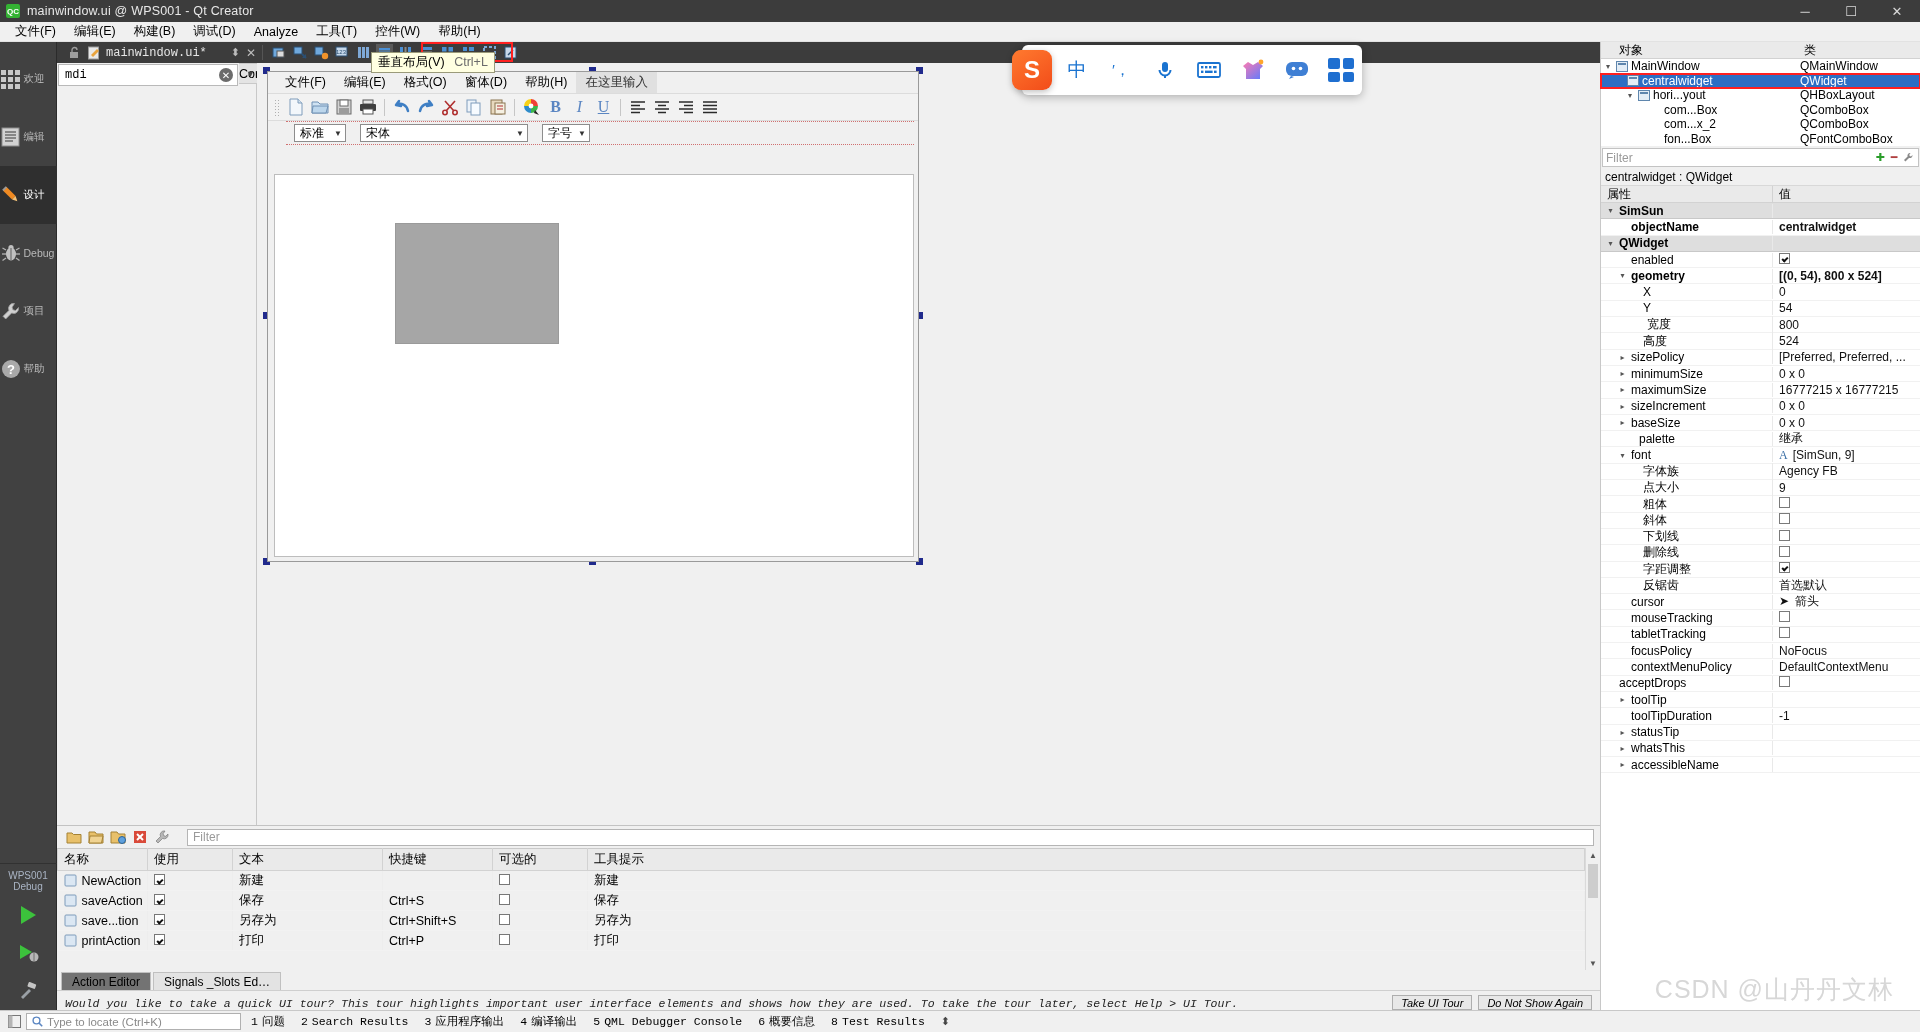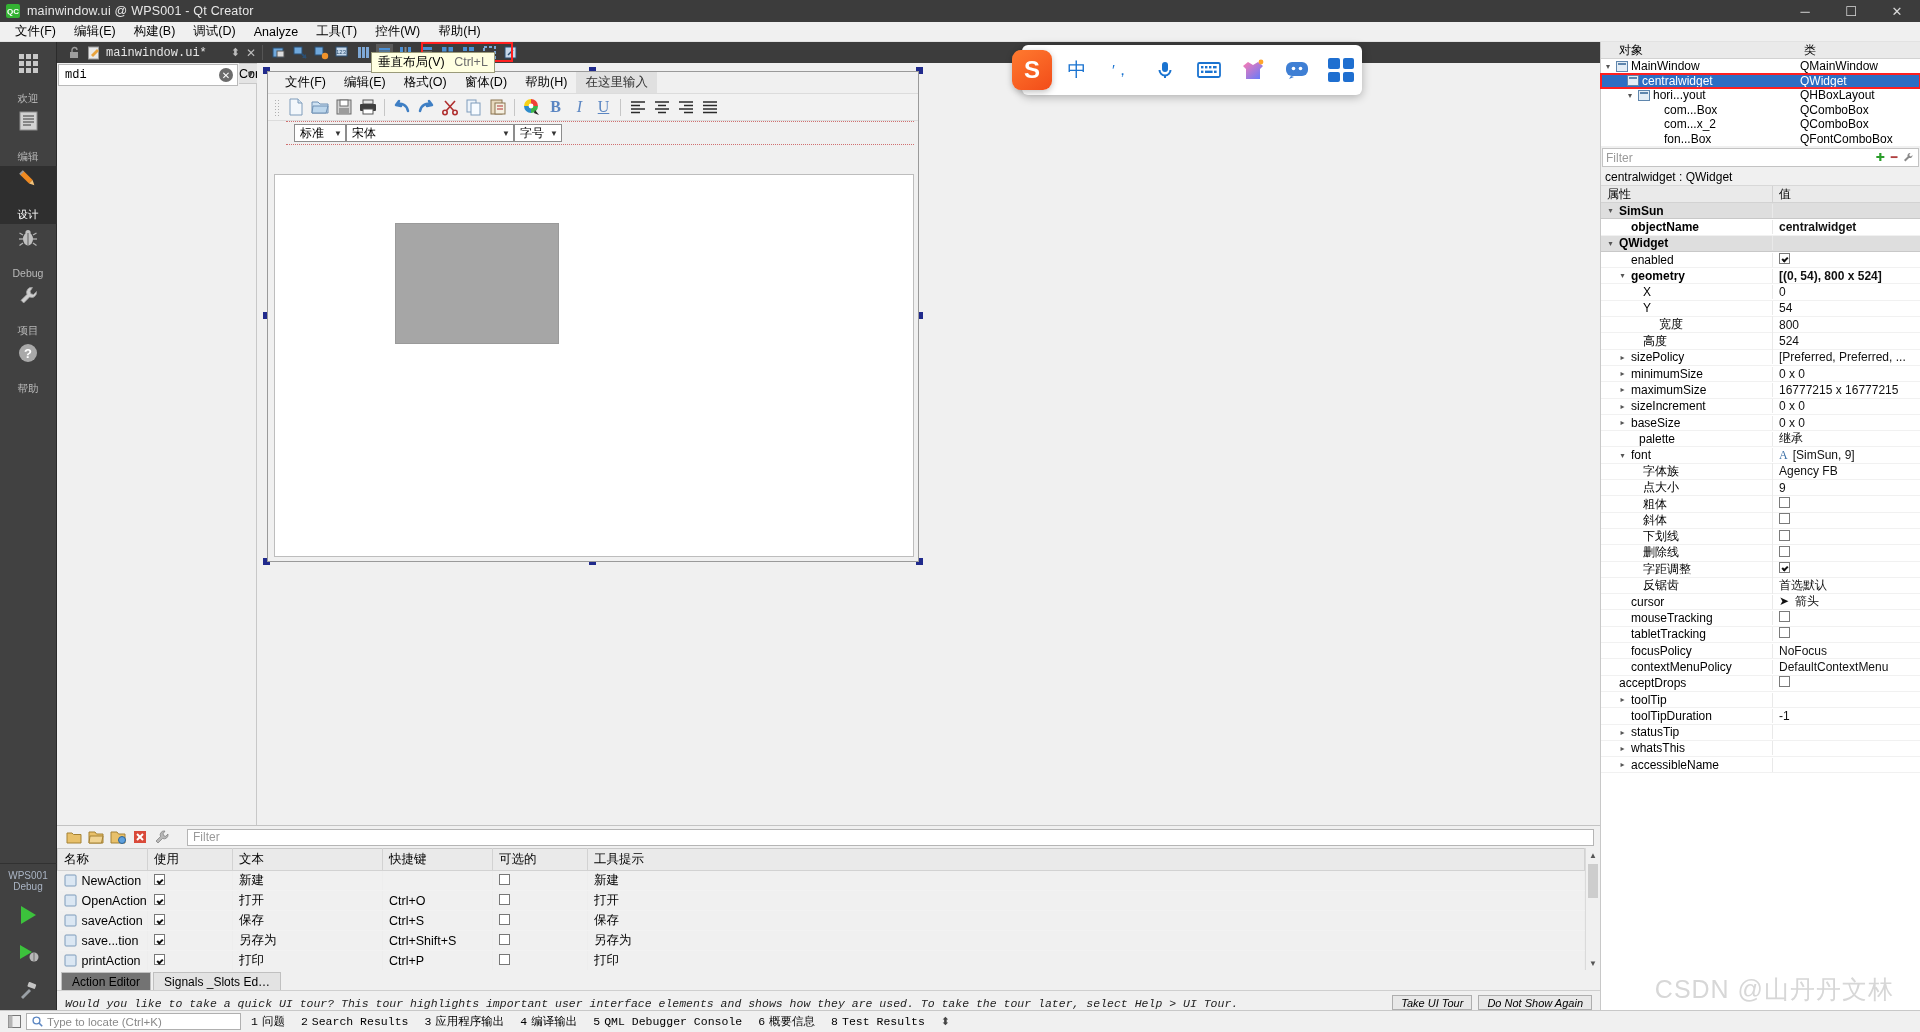--- a/index.html
+++ b/index.html
@@ -41,22 +41,22 @@
   .main { flex:1; display:flex; min-height:0; }
 
   
   .modebar {
     width:57px; flex:0 0 57px; background:#414141; display:flex;
     flex-direction:column; align-items:center; color:#b4b4b4;
     border-right:1px solid #2b2b2b;
   }
   .modebar .top-sp{height:8px;}
   .mode {
-    width:57px;height:58px;display:flex;flex-direction:column;
-    align-items:center;justify-content:center;gap:18px;
+    width:57px;height:58px;display:flex;flex-direction:row;
+    align-items:center;gap:2px;
     font-size:10.5px;color:#b9b9b9;
   }
   .mode.active { background:#2f2f2f; color:#fff; }
   .mode .glyph { width:22px;height:22px;display:flex;align-items:center;justify-content:center; }
   .grid-ico { display:grid;grid-template-columns:repeat(3,5px);grid-template-rows:repeat(3,5px);gap:2px; }
   .grid-ico i { background:#c8c8c8; display:block; }
   .spacer-flex{flex:1;}
   .mode-bottom { width:57px; display:flex;flex-direction:column;align-items:center;
     border-top:1px solid #313131; padding-top:4px; }
   .kit-label{font-size:10px;color:#aab4c4;margin:2px 0 0;}
@@ -110,21 +110,21 @@
   .fmenubar { height:22px;background:#f0f0f0;display:flex;align-items:center;padding-left:8px;
               font-size:12.5px;border-bottom:1px solid #dcdcdc;}
   .fmenubar .fm{padding:2px 9px;white-space:nowrap;}
   .fmenubar .fm.placeholder{background:#e0e0e0;color:#333;}
   .ftoolbar { height:27px;background:#f2f2f2;display:flex;align-items:center;gap:3px;
               padding-left:6px;border-bottom:1px solid #dcdcdc;}
   .grip{width:5px;height:17px;background:
         radial-gradient(circle,#b0b0b0 1px,transparent 1px) 0 0/3px 3px;margin-right:3px;}
   .ticon{width:21px;height:21px;display:flex;align-items:center;justify-content:center;}
   .tsep{width:1px;height:17px;background:#c6c6c6;margin:0 3px;}
-  .fcombos{height:24px;display:flex;align-items:center;gap:0;padding-left:26px;
+  .fcombos{height:24px;display:flex;align-items:center;gap:14px;padding-left:26px;
            position:relative;background:#f0f0f0;}
   .cbx{height:18px;border:1px solid #8d8d8d;background:#fff;display:flex;align-items:center;
        padding:0 3px 0 5px;font-size:12px;gap:4px;}
   .cbx .cv{flex:1;white-space:nowrap;}
   .cbx .cd{font-size:8px;color:#333;}
   .dotted-row{position:absolute;left:18px;right:4px;top:0;height:100%;
               border-top:1px dotted #d07070;border-bottom:1px dotted #d07070;}
   .mdi { position:absolute; left:6px; top:102px; right:4px; bottom:4px;
          background:#fff;
          background-image:radial-gradient(#c9c9c9 .7px, transparent .7px);
@@ -742,35 +742,20 @@
                             <rect x="1" y="1" width="11" height="11" rx="1" fill="#dbe7f3" stroke="#7f9cbb"></rect>
                           </svg></span>
                         <span>NewAction</span>
                       </span>
                     </td>
                     <td><span class="chk on"></span></td>
                     <td>新建</td>
                     <td></td>
                     <td><span class="chk"></span></td>
                     <td>新建</td>
-                  </tr>
-                  <tr>
-                    <td>
-                      <span class="act-name">
-                        <span class="act-ico"><svg width="13" height="13" viewBox="0 0 13 13">
-                            <rect x="1" y="1" width="11" height="11" rx="1" fill="#dbe7f3" stroke="#7f9cbb"></rect>
-                          </svg></span>
-                        <span>OpenAction</span>
-                      </span>
-                    </td>
-                    <td><span class="chk on"></span></td>
-                    <td>打开</td>
-                    <td>Ctrl+O</td>
-                    <td><span class="chk"></span></td>
-                    <td>打开</td>
                   </tr>
                   <tr>
                     <td>
                       <span class="act-name">
                         <span class="act-ico"><svg width="13" height="13" viewBox="0 0 13 13">
                             <rect x="1" y="1" width="11" height="11" rx="1" fill="#dbe7f3" stroke="#7f9cbb"></rect>
                           </svg></span>
                         <span>saveAction</span>
                       </span>
                     </td>
@@ -958,21 +943,21 @@
             <div class="v"><span>0</span></div>
           </div>
           <div class="prow">
             <div class="k" style="padding-left:28px">
               <span class="twisty"></span>
               <span>Y</span>
             </div>
             <div class="v"><span>54</span></div>
           </div>
           <div class="prow">
-            <div class="k" style="padding-left:44px">
+            <div class="k" style="padding-left:32px">
               <span class="twisty"></span>
               <span>宽度</span>
             </div>
             <div class="v"><span>800</span></div>
           </div>
           <div class="prow">
             <div class="k" style="padding-left:28px">
               <span class="twisty"></span>
               <span>高度</span>
             </div>

